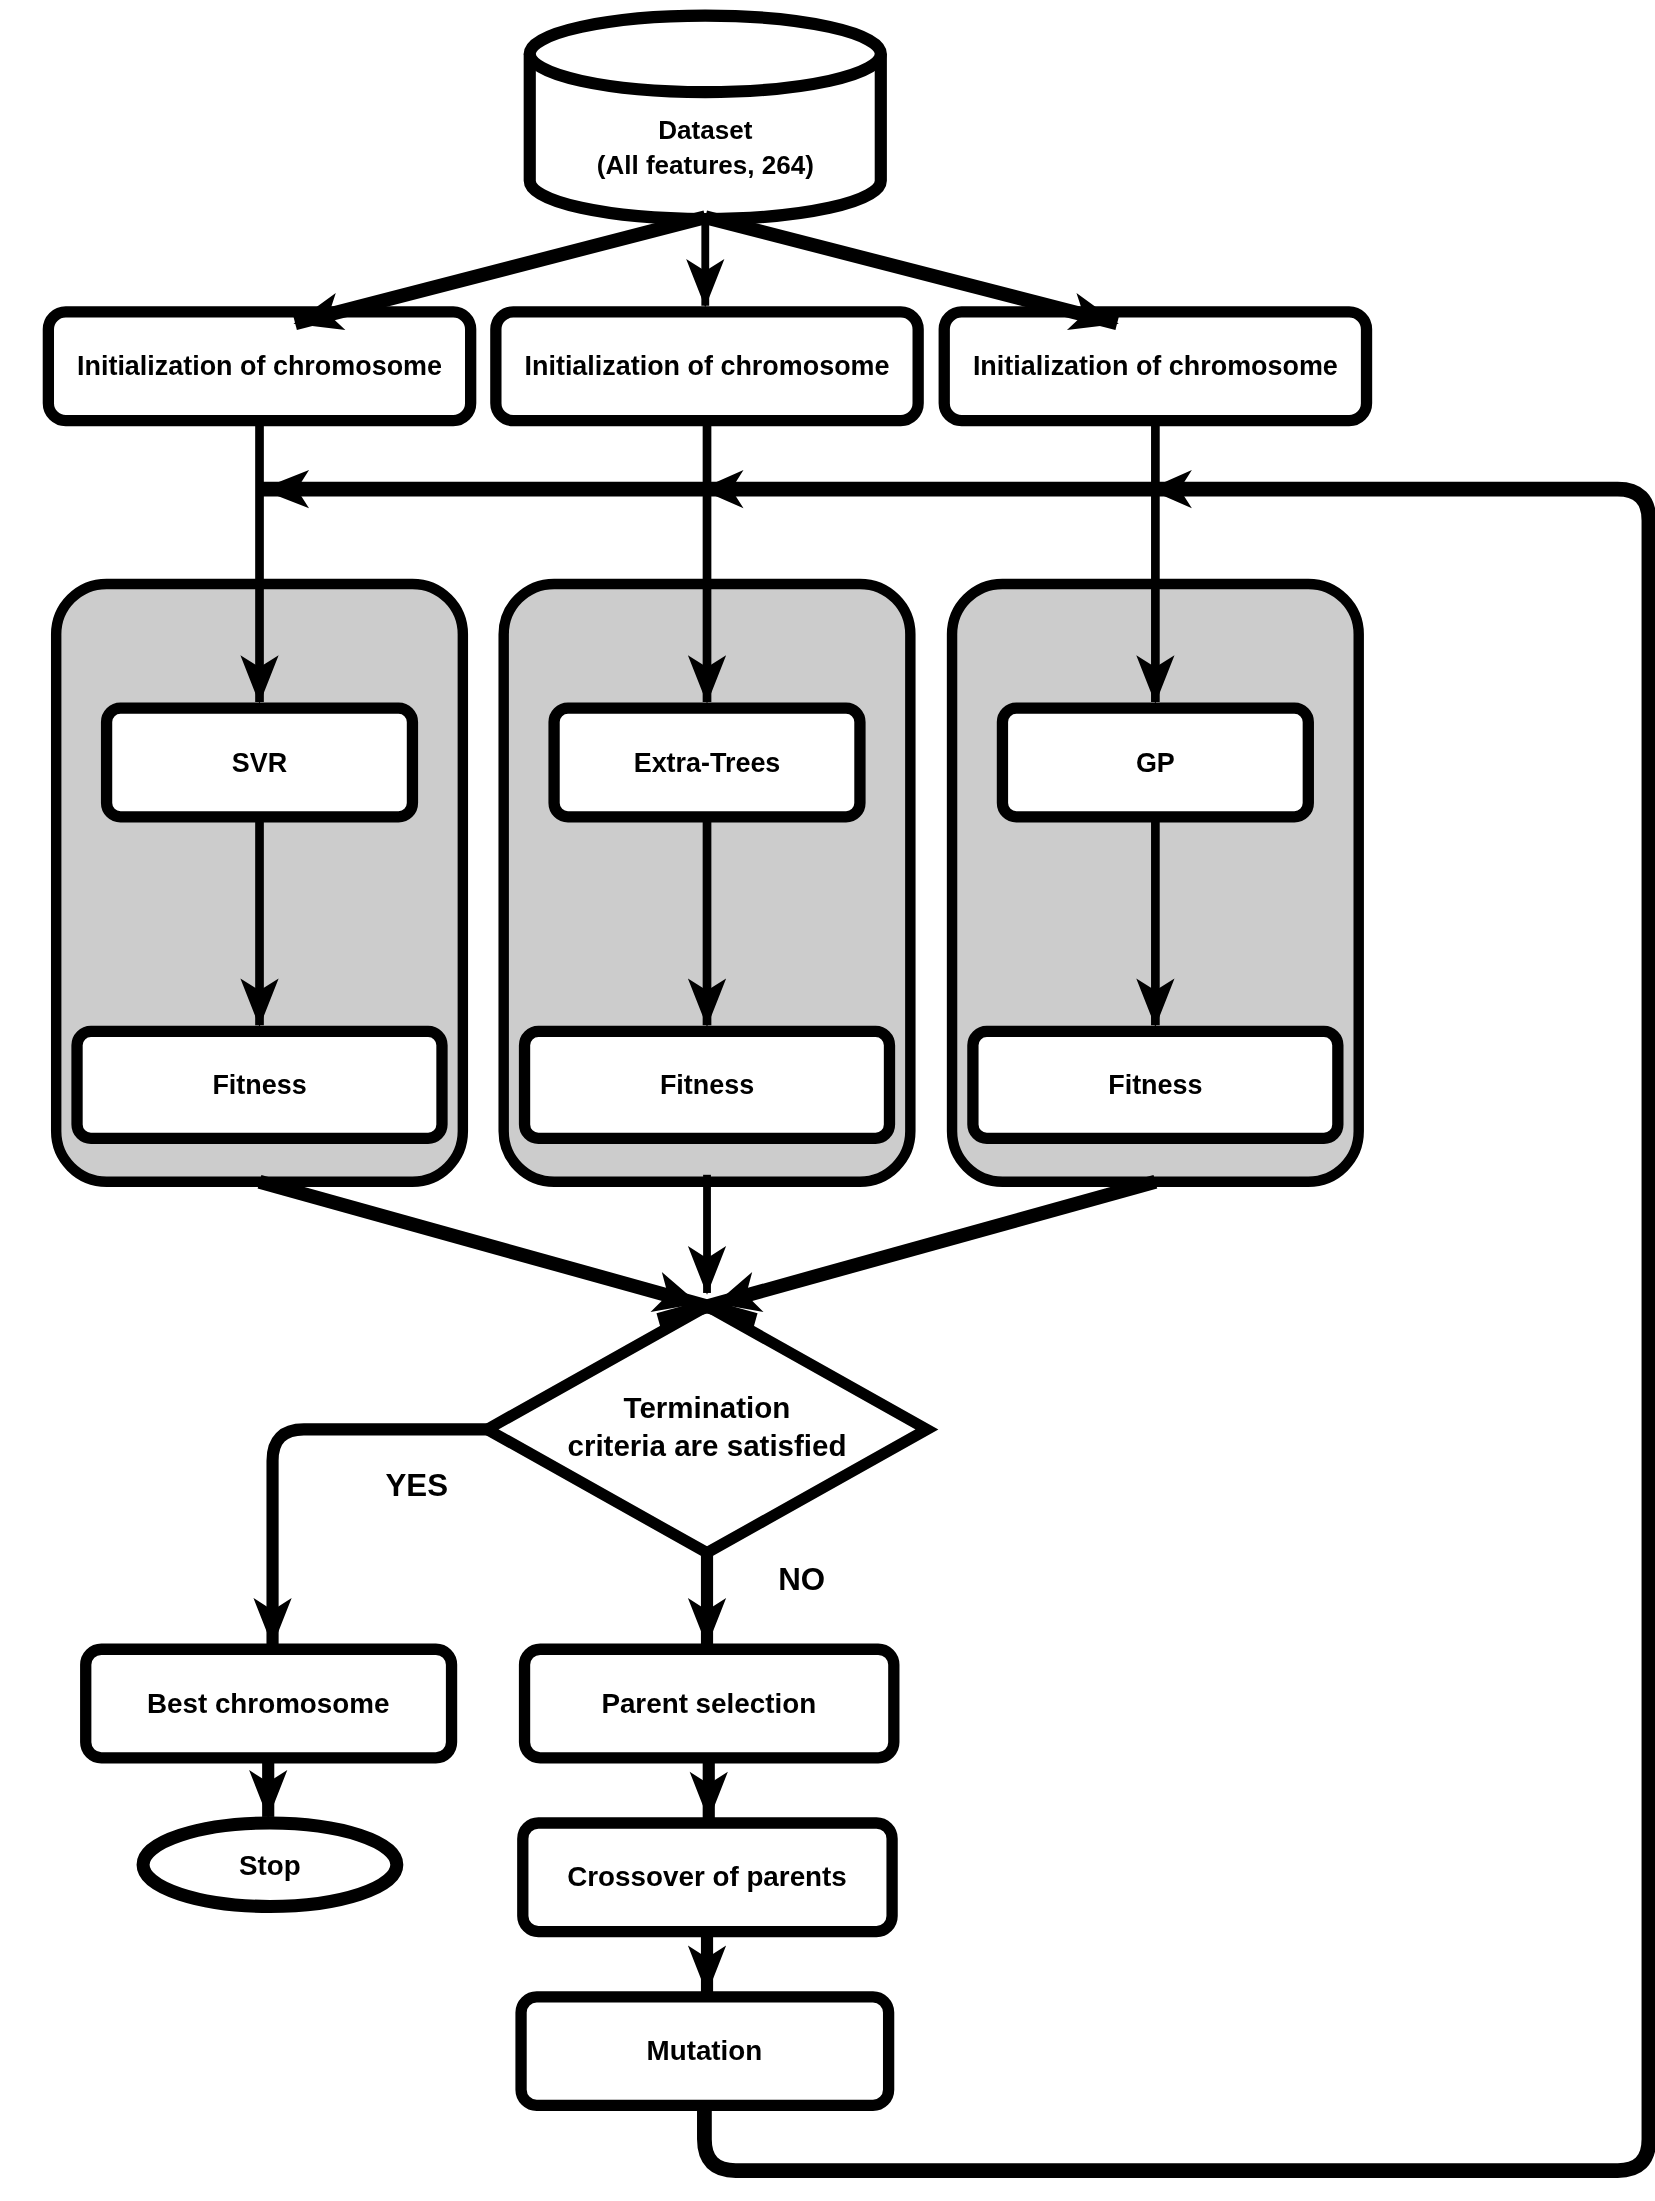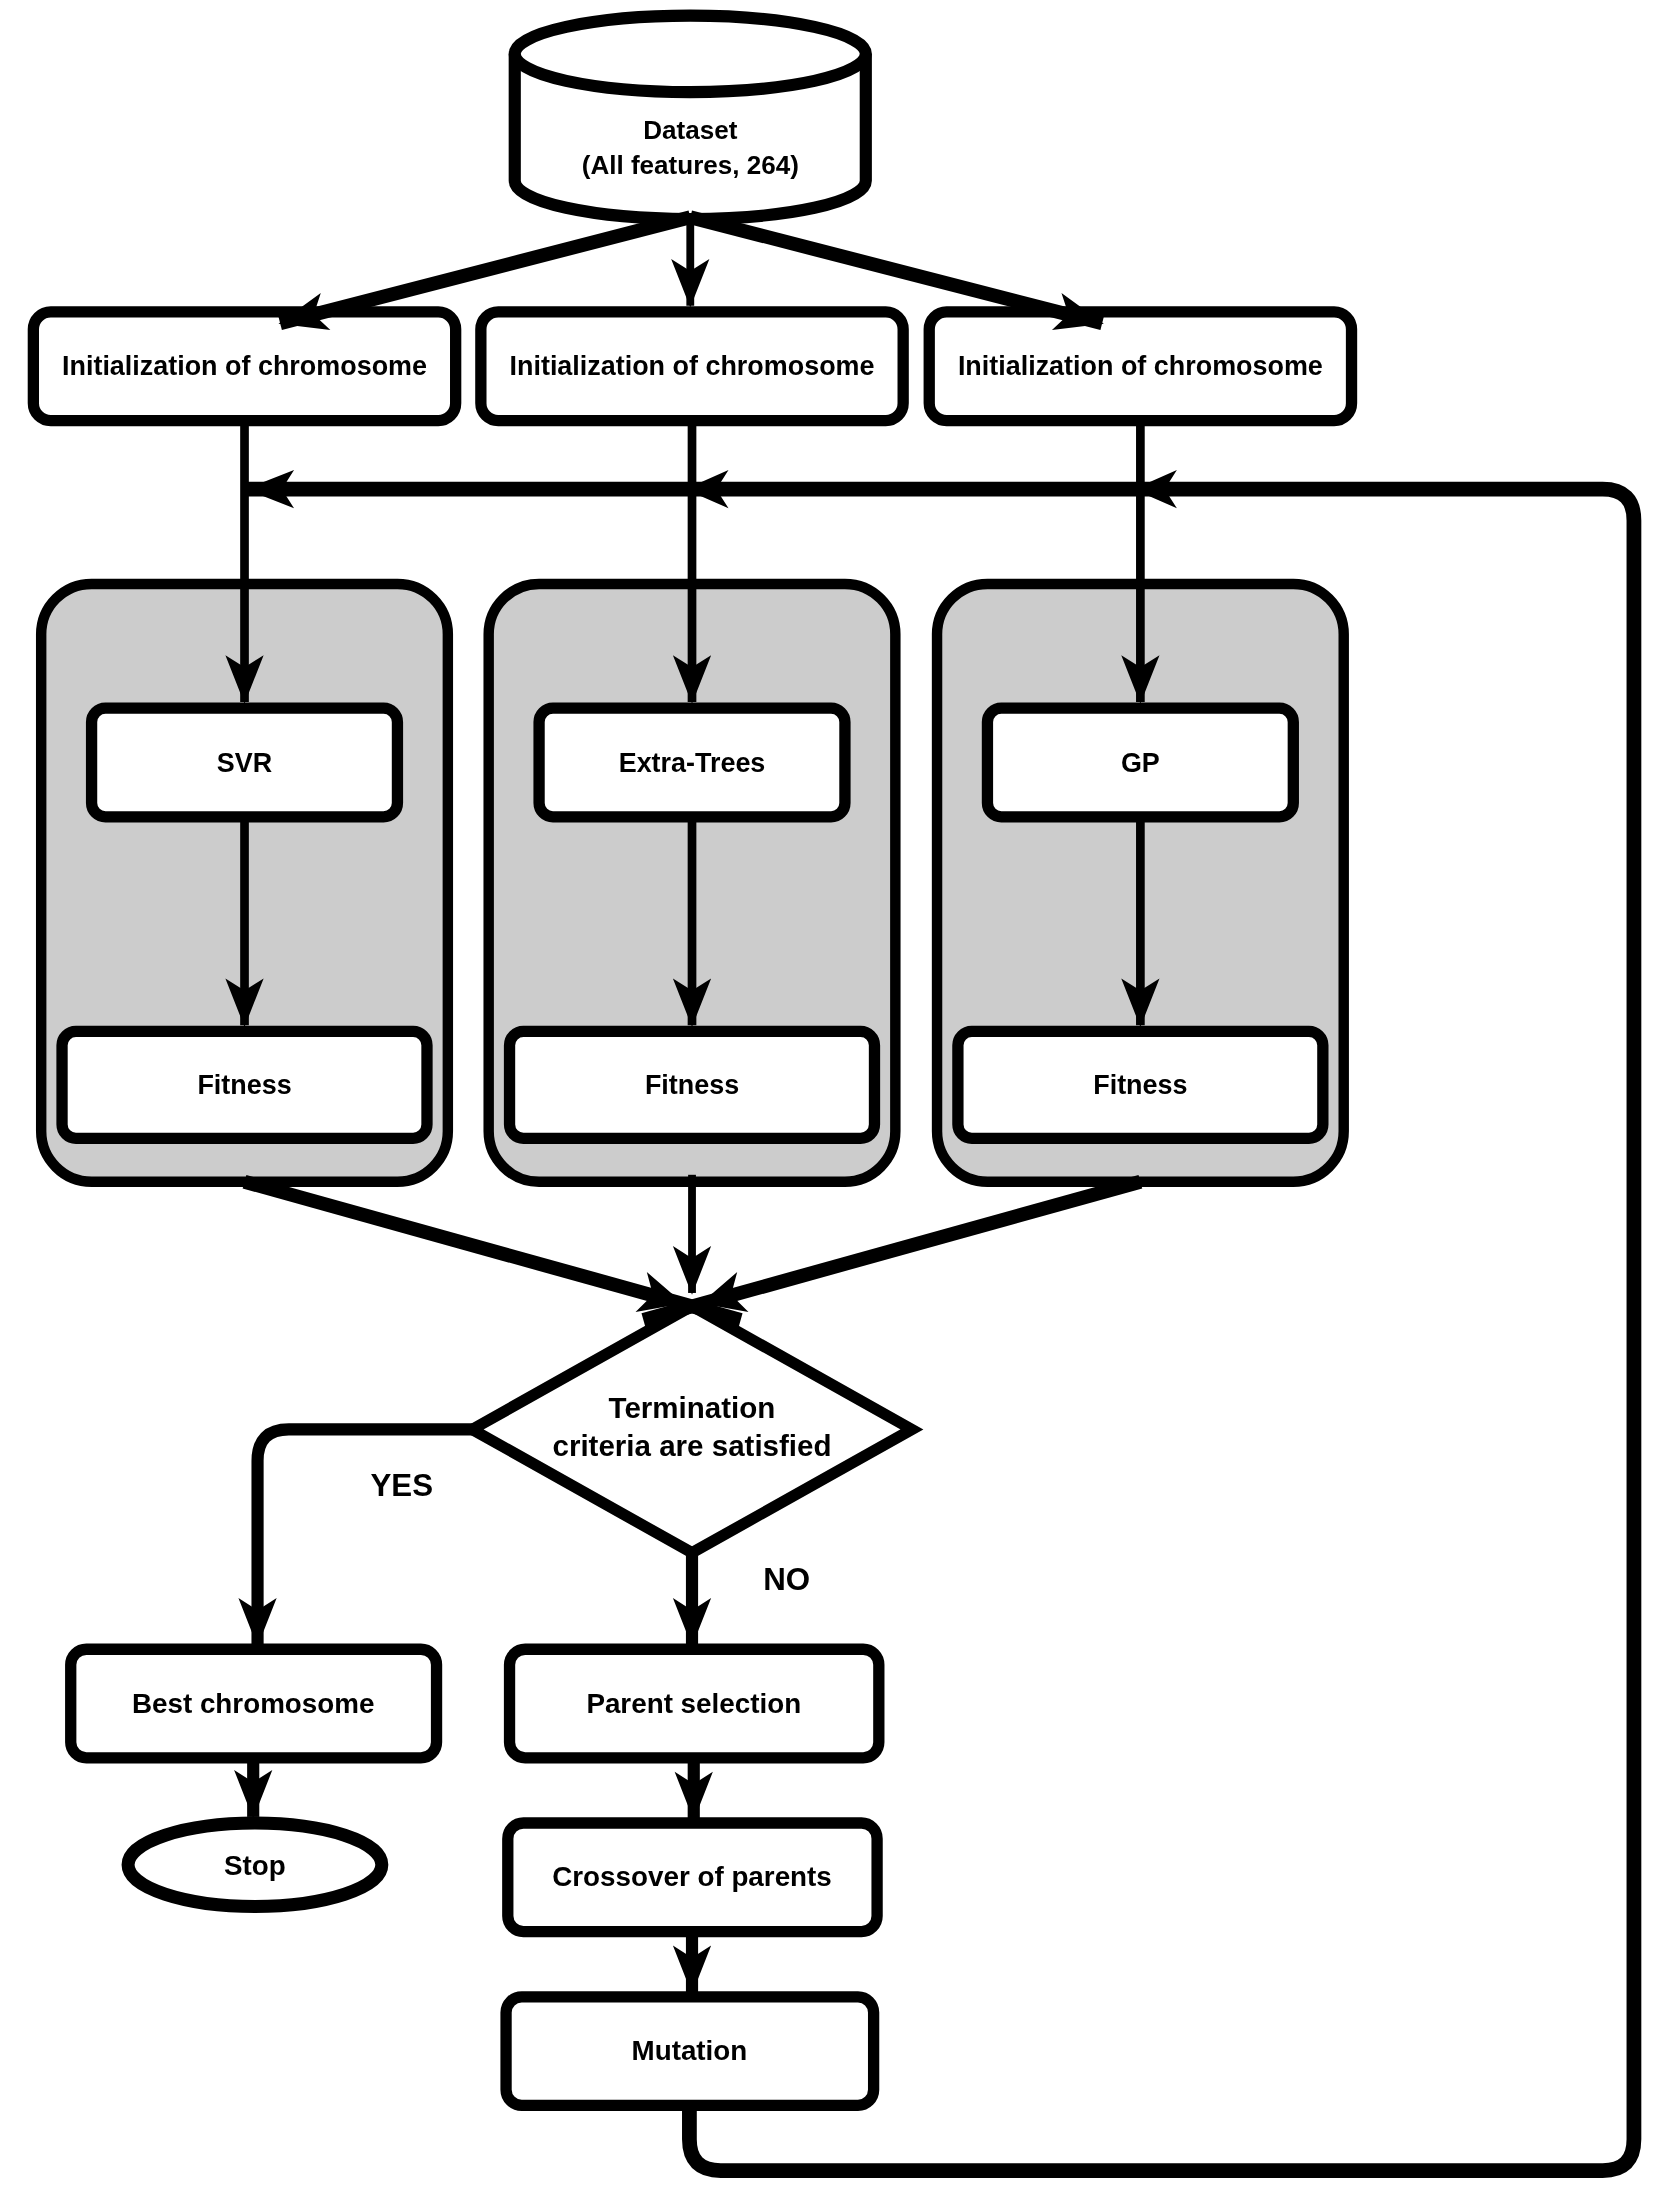--- a/index.html
+++ b/index.html
@@ -1,16 +1,16 @@
 <!DOCTYPE html>
 <html style="--line: #000000; --text: #000000; --boxfill: #ffffff; --grayfill: #cccccc; --bg: #ffffff;font-size:14px"><head>
 <meta charset="utf-8">
 <style>
   html,body{margin:0;padding:0;background:#ffffff;}
-  .page{position:relative;width:1356px;height:2201px;background:var(--bg,#fff);}
+  .page{position:relative;width:1356px;height:2201px;background:var(--bg,#fff);padding-left:15px;}
   svg{display:block;}
   .box{fill:var(--boxfill,#fff);stroke:var(--line,#000);stroke-width:13;}
   .container{fill:var(--grayfill,#ccc);stroke:var(--line,#000);stroke-width:12;}
   .diamond{fill:var(--boxfill,#fff);stroke:var(--line,#000);stroke-width:13;stroke-linejoin:miter;}
   .terminal{fill:var(--boxfill,#fff);stroke:var(--line,#000);stroke-width:15;}
   .cyl{fill:var(--boxfill,#fff);stroke:var(--line,#000);stroke-width:14;}
   .ln{fill:none;stroke:var(--line,#000);stroke-linecap:butt;stroke-linejoin:round;}
   .arrow{marker-end:url(#ah);}
   .sw9{stroke-width:9;} .sw10{stroke-width:10;} .sw14{stroke-width:14;}
   .sw16{stroke-width:16;} .sw18{stroke-width:17;}

